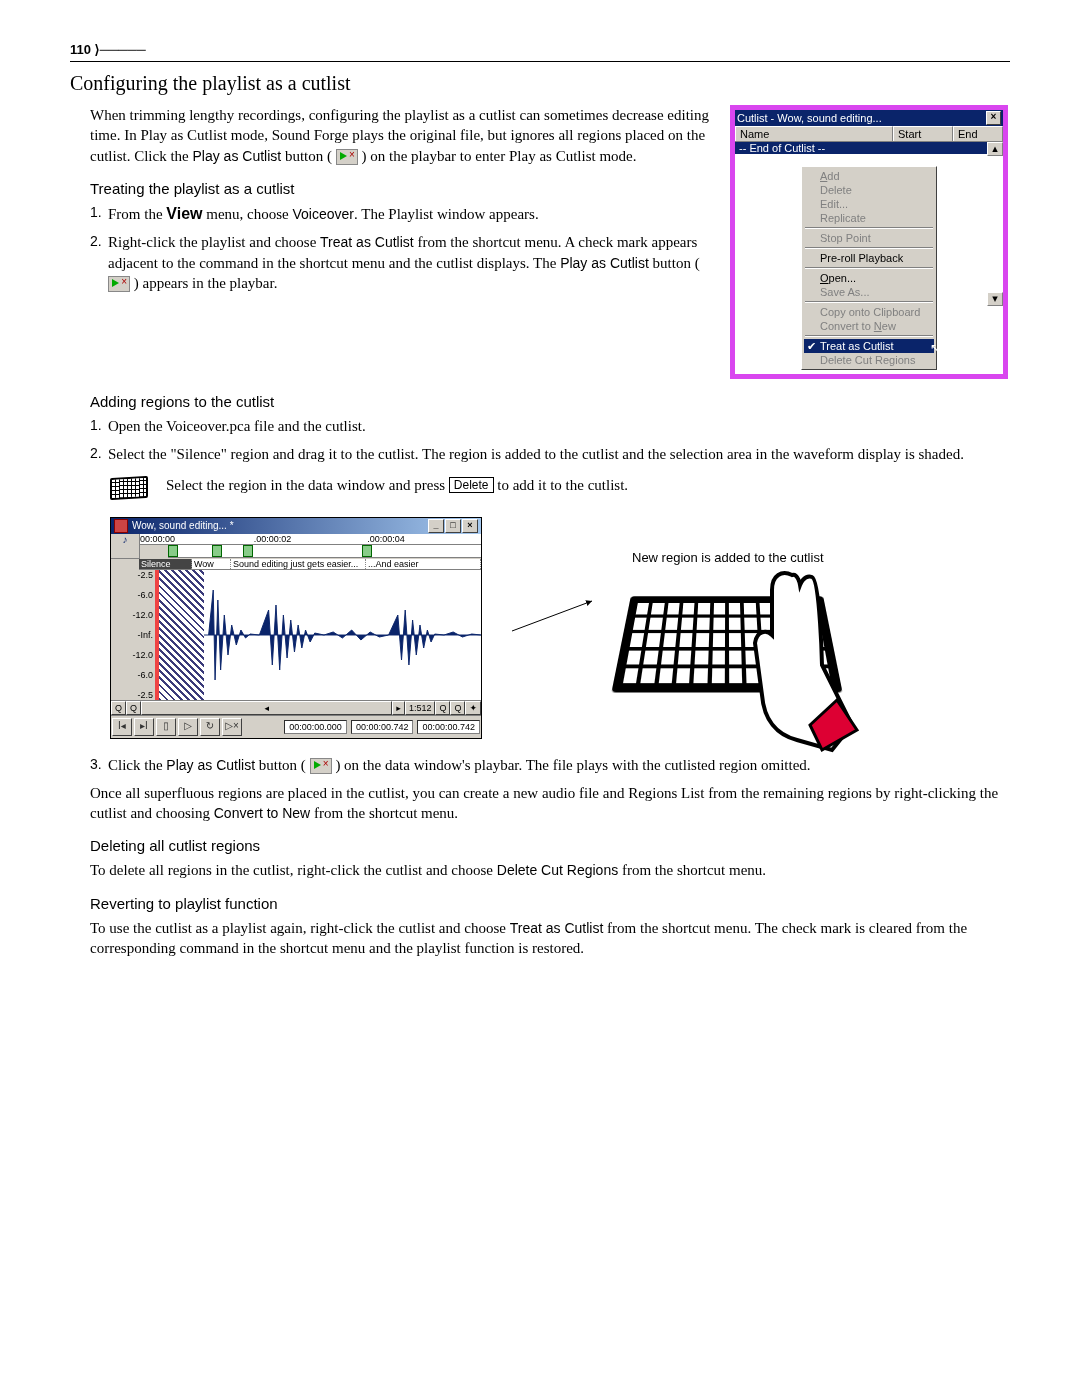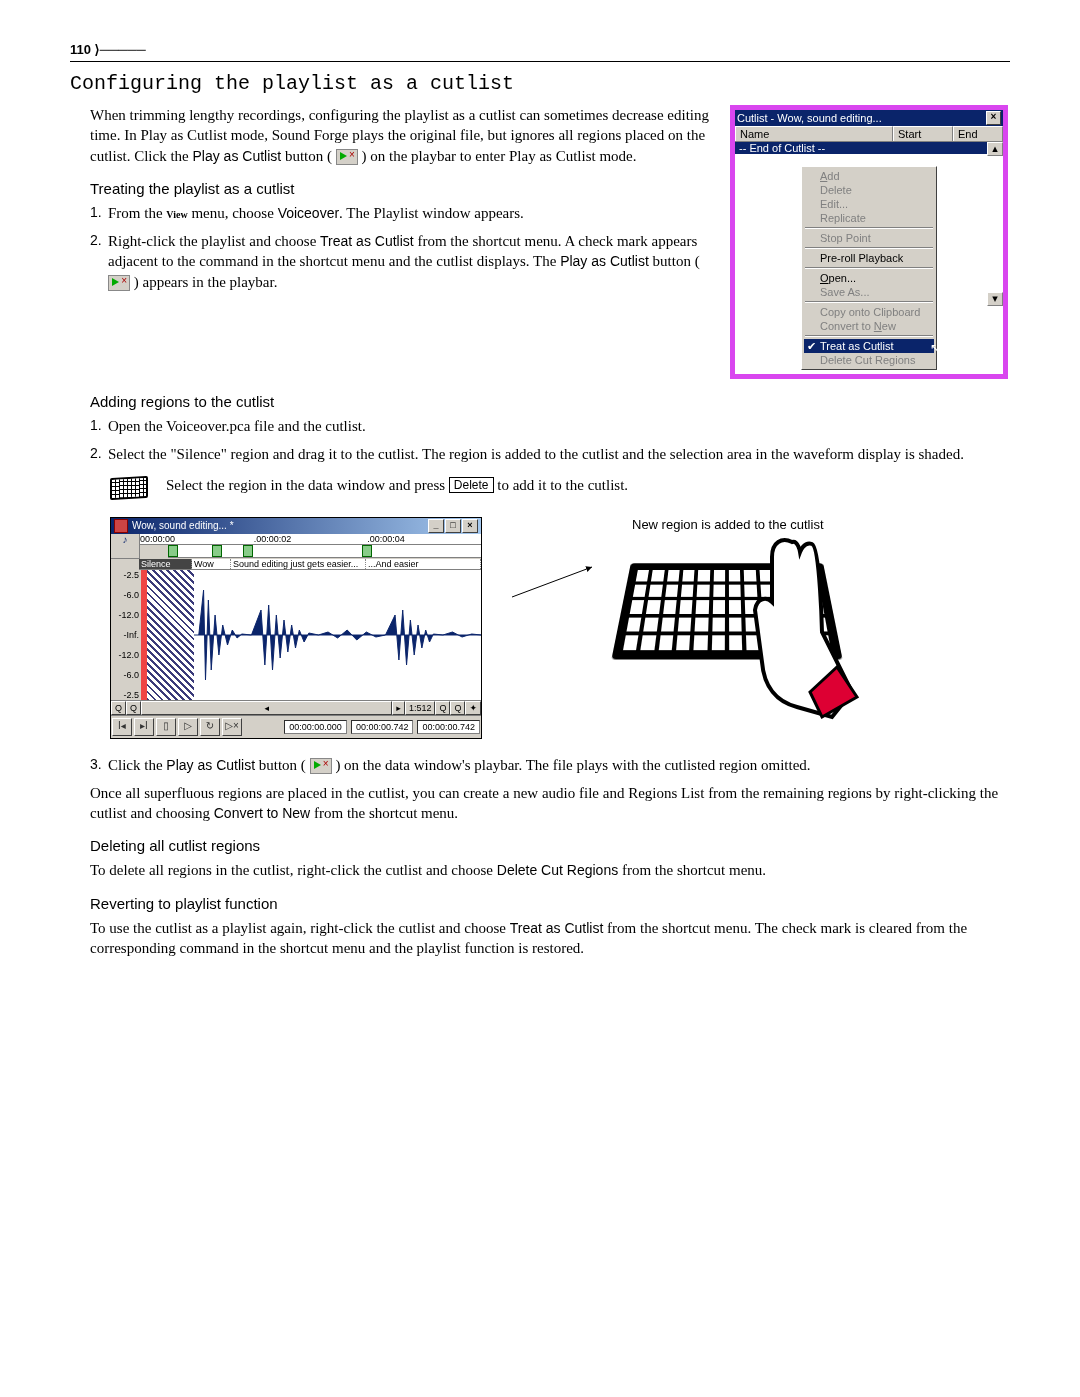--- a/index.html
+++ b/index.html
@@ -20,21 +20,21 @@
     position: relative;
   }
   .pagenum-wrap {
     font-family: Arial, Helvetica, sans-serif;
     font-weight: bold;
     font-size: 13px;
     margin-top: -8px;
     margin-bottom: 4px;
   }
   h1.section {
-    font-family: Liberation Mono, monospace;
+    font-family: Liberation Serif, serif;
     font-weight: normal;
     font-size: 20px;
     margin: 4px 0 10px 0;
   }
   .two-col {
     display: flex;
     gap: 20px;
     align-items: flex-start;
     justify-content: space-between;
   }
@@ -47,23 +47,23 @@
   }
   p.body {
     margin: 0 0 10px 20px;
     line-height: 1.35;
   }
   .uilabel {
     font-family: Arial, Helvetica, sans-serif;
     font-size: 14px;
   }
   .bold-ui {
-    font-family: Liberation Serif, serif;
+    font-family: Liberation Sans, sans-serif;
     font-weight: bold;
-    font-size: 10px;
+    font-size: 16px;
   }
   h2.sub {
     font-family: Arial, Helvetica, sans-serif;
     font-weight: normal;
     font-size: 15px;
     margin: 14px 0 6px 20px;
   }
   .step {
     display: flex;
     margin: 0 0 8px 20px;
@@ -227,21 +227,21 @@
   }
   .tip-row {
     display: flex;
     align-items: flex-start;
     margin: 12px 0 18px 0;
   }
   
   .figure-row {
     display: flex;
     gap: 40px;
-    align-items: flex-start;
+    align-items: center;
     margin: 0 0 16px 40px;
   }
   .wave-window {
     width: 370px;
     border: 1px solid #000;
     font-family: Tahoma, Arial, sans-serif;
     font-size: 10px;
     background: #d4d0c8;
   }
   .wave-title {
@@ -308,24 +308,25 @@
     display: flex;
     height: 130px;
     background: #fff;
   }
   .wave-scale {
     width: 28px;
     background: #d4d0c8;
     font-size: 9px;
     text-align: right;
     padding-right: 2px;
-    border-right: 6px solid #ef4444;
+    border-right: 4px solid #ef4444;
     display: flex;
     flex-direction: column;
     justify-content: space-between;
+    padding-left: 14px;
   }
   .wave-scale-left-icon {
     width: 28px;
     background: #d4d0c8;
     border-right: 1px solid #808080;
     border-bottom: 1px solid #808080;
     height: 24px;
     text-align: center;
     color: #0a246a;
   }

